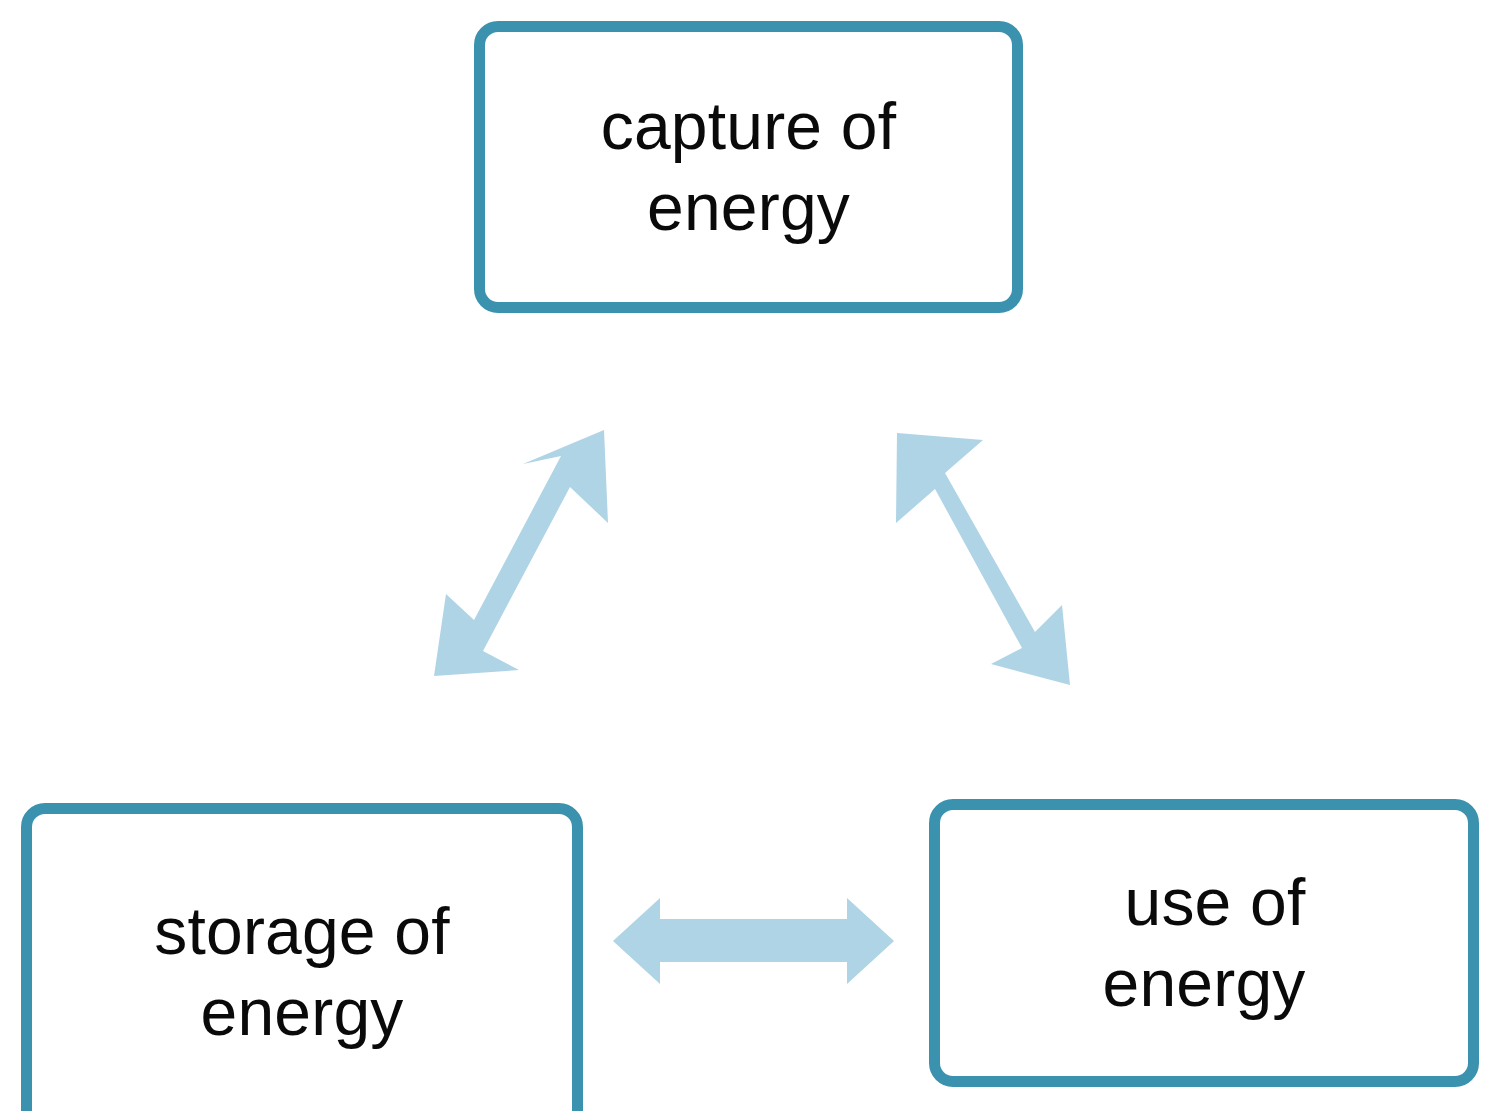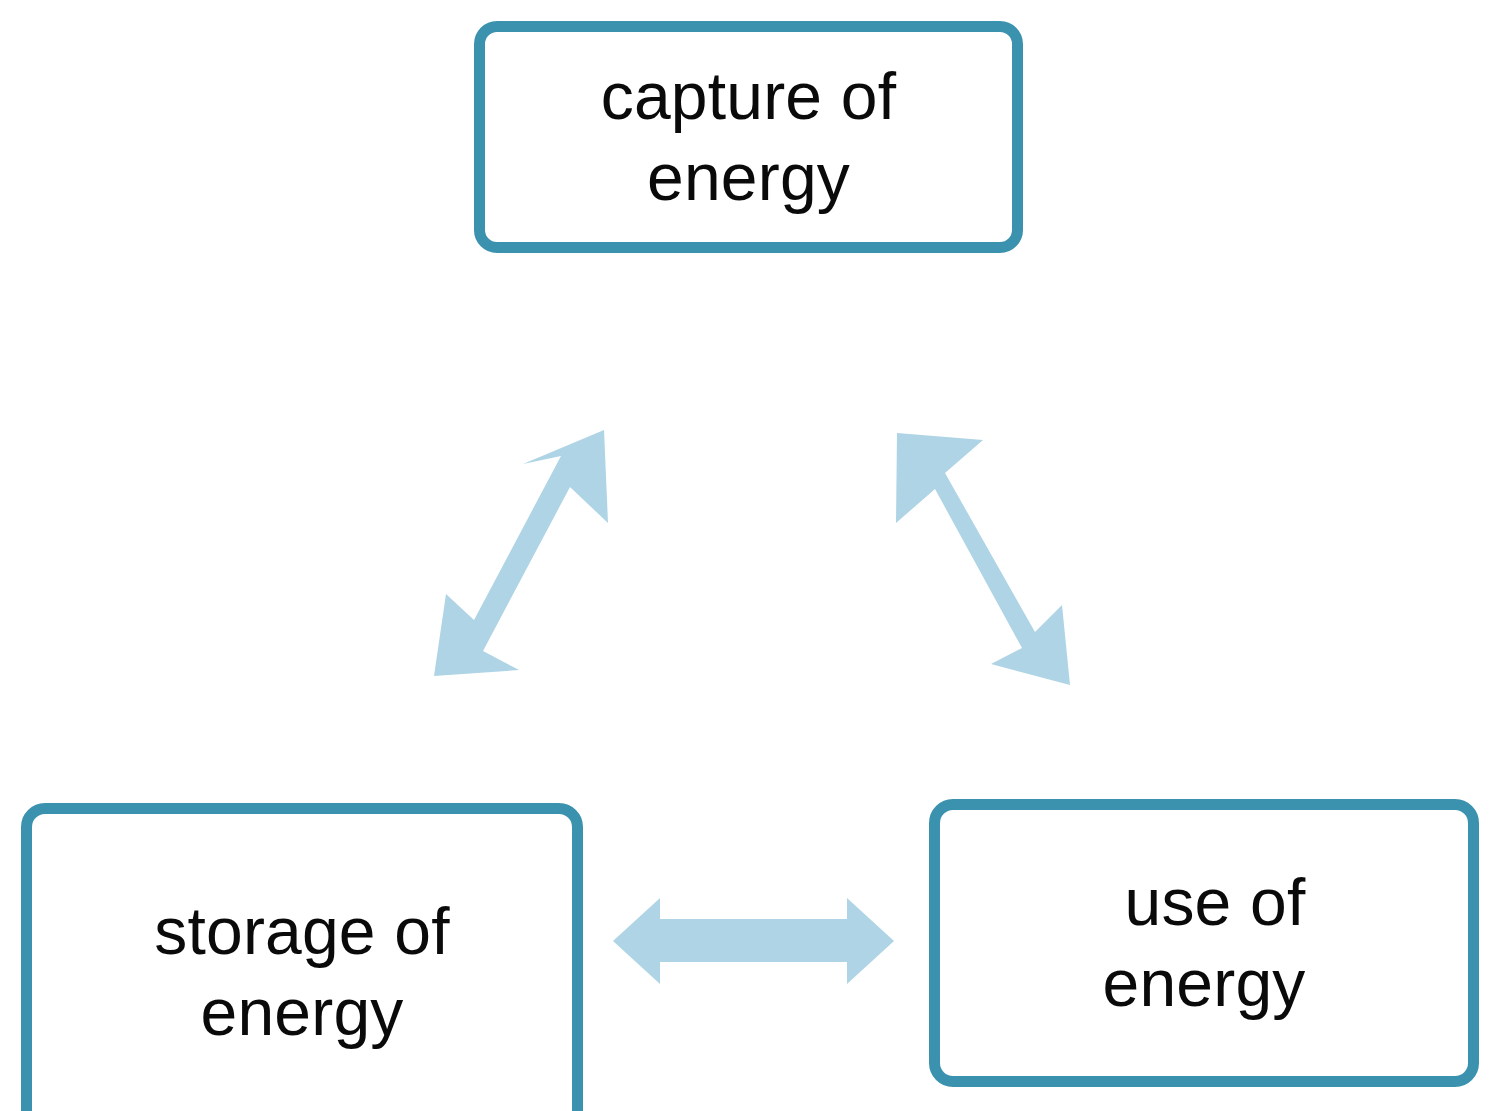--- a/index.html
+++ b/index.html
@@ -36,22 +36,21 @@
     color: #0a0a0a;
     font-weight: 400;
     letter-spacing: 0.2px;
     white-space: pre-line;
     padding: 0 8px;
   }
   #node-capture {
     left: 474px;
     top: 21px;
     width: 549px;
-    height: 232px;
-    border-radius: 23px;
+    height: 292px;
   }
   #node-storage {
     left: 21px;
     top: 803px;
     width: 562px;
     height: 338px;
   }
   #node-use {
     left: 929px;
     top: 799px;

